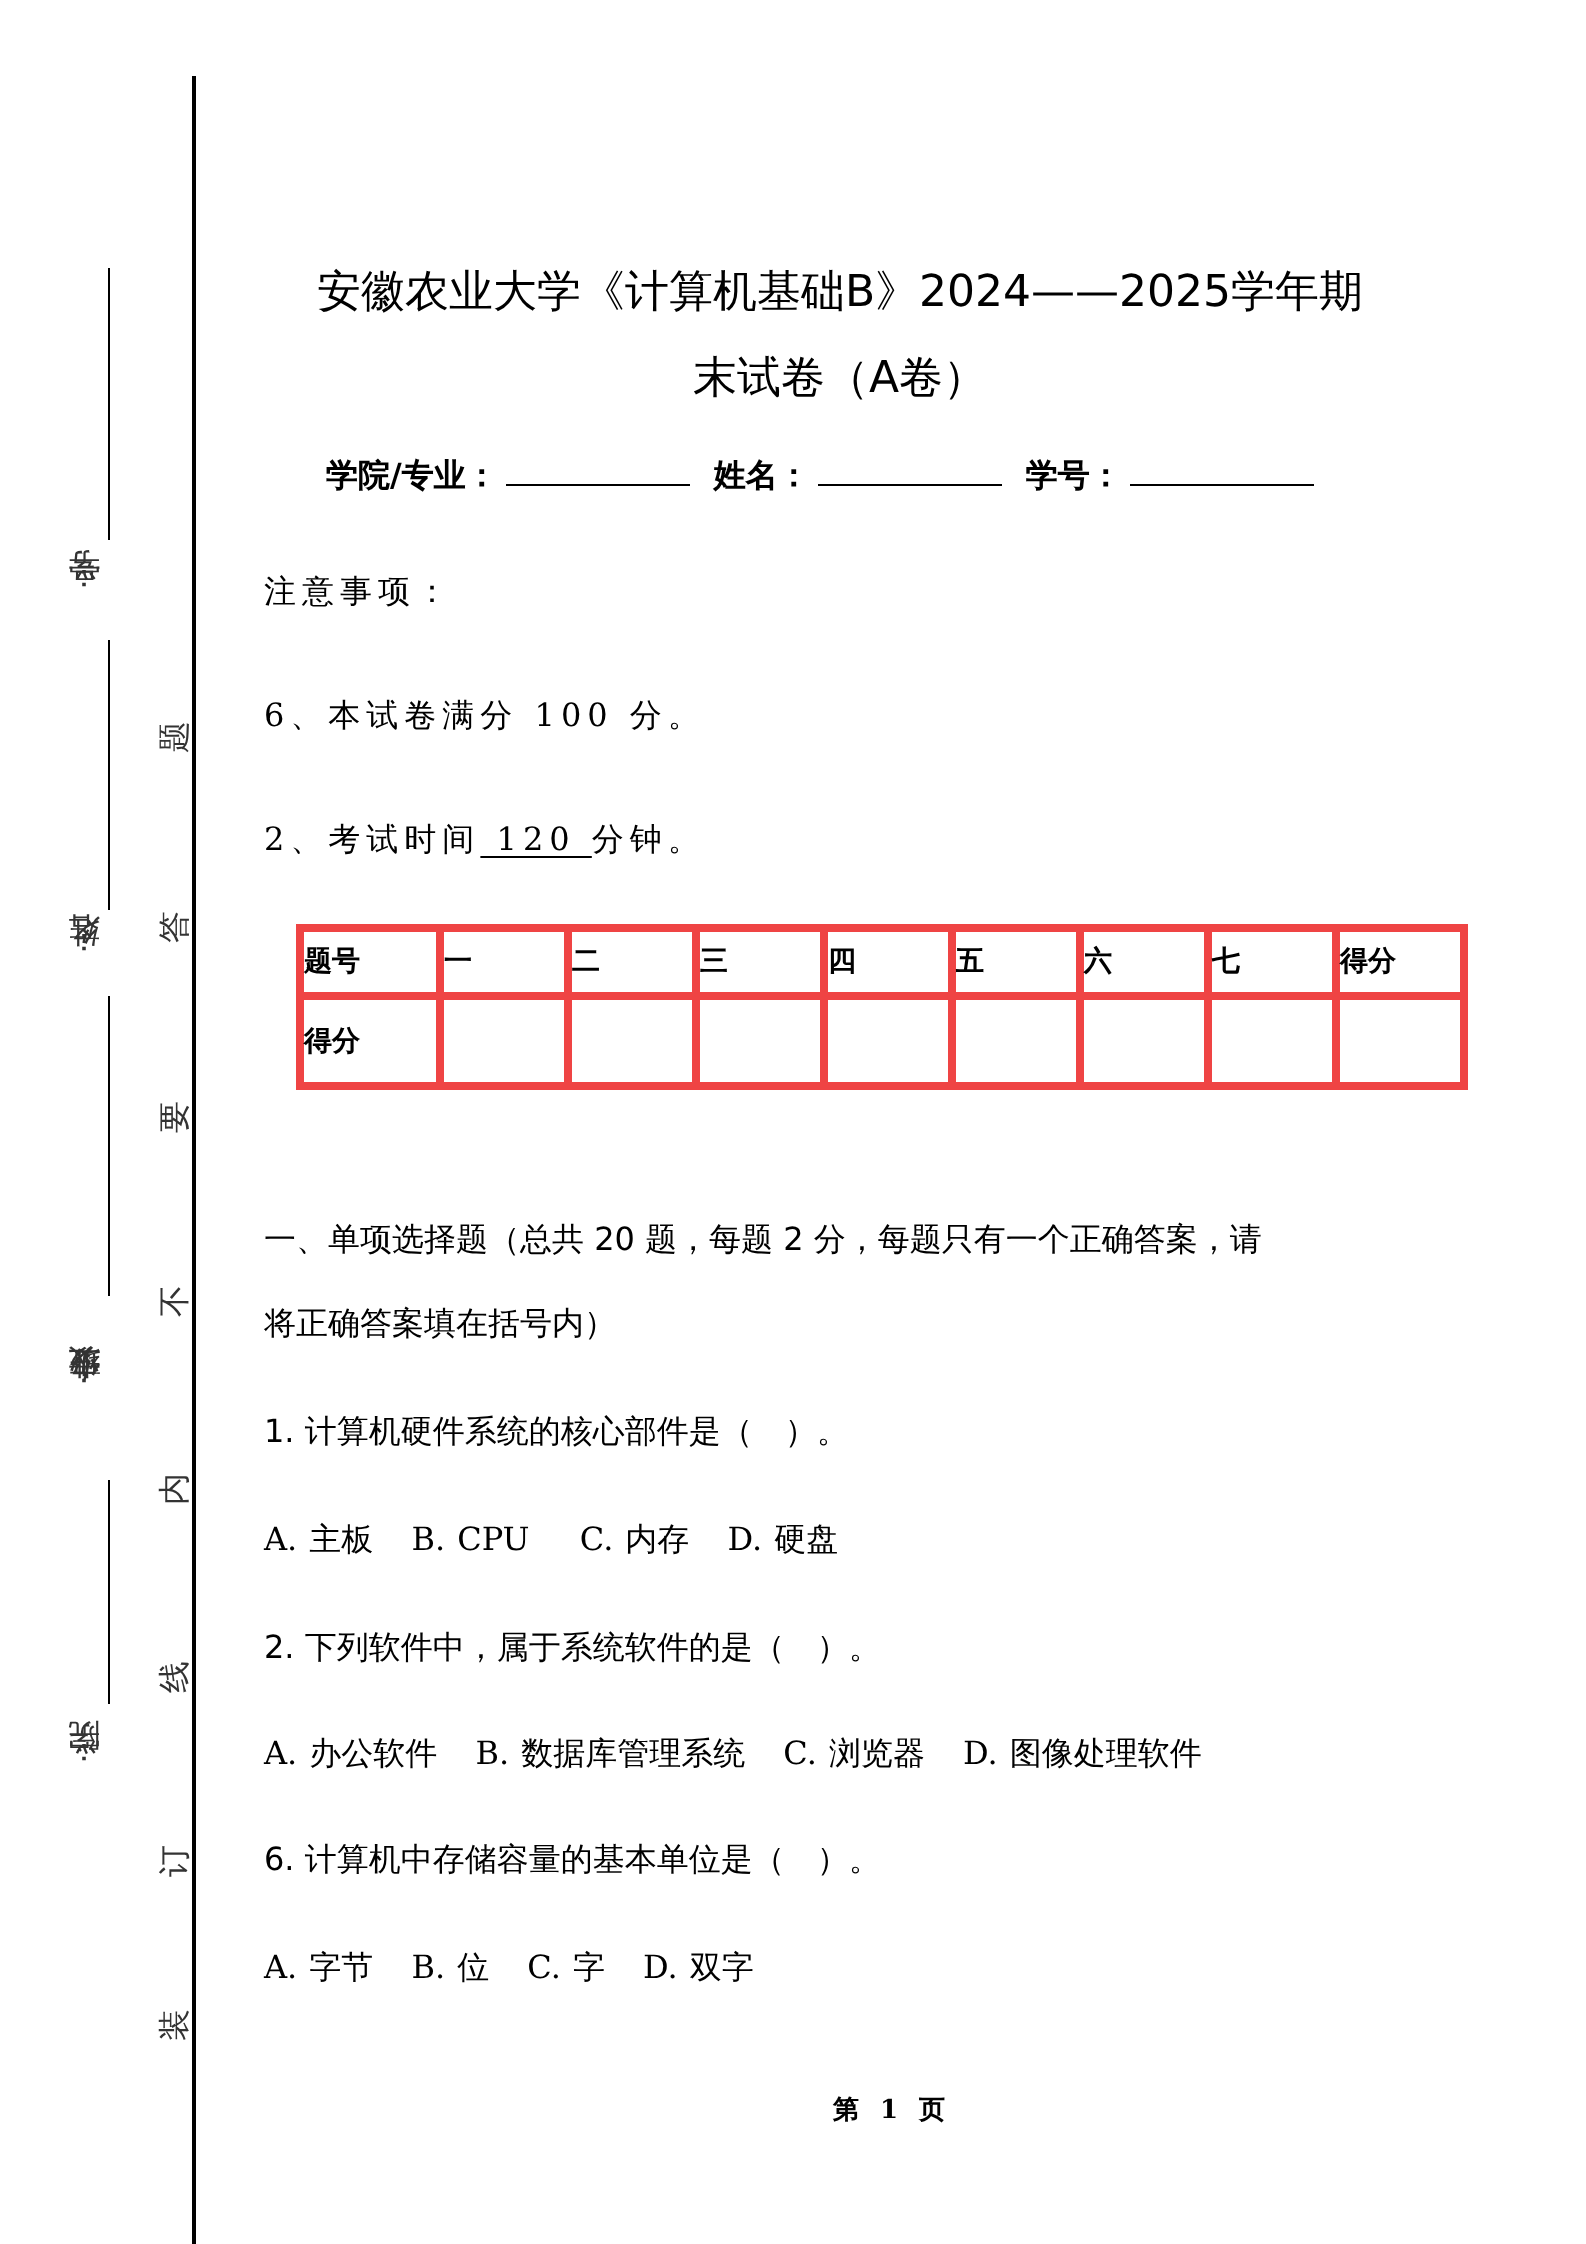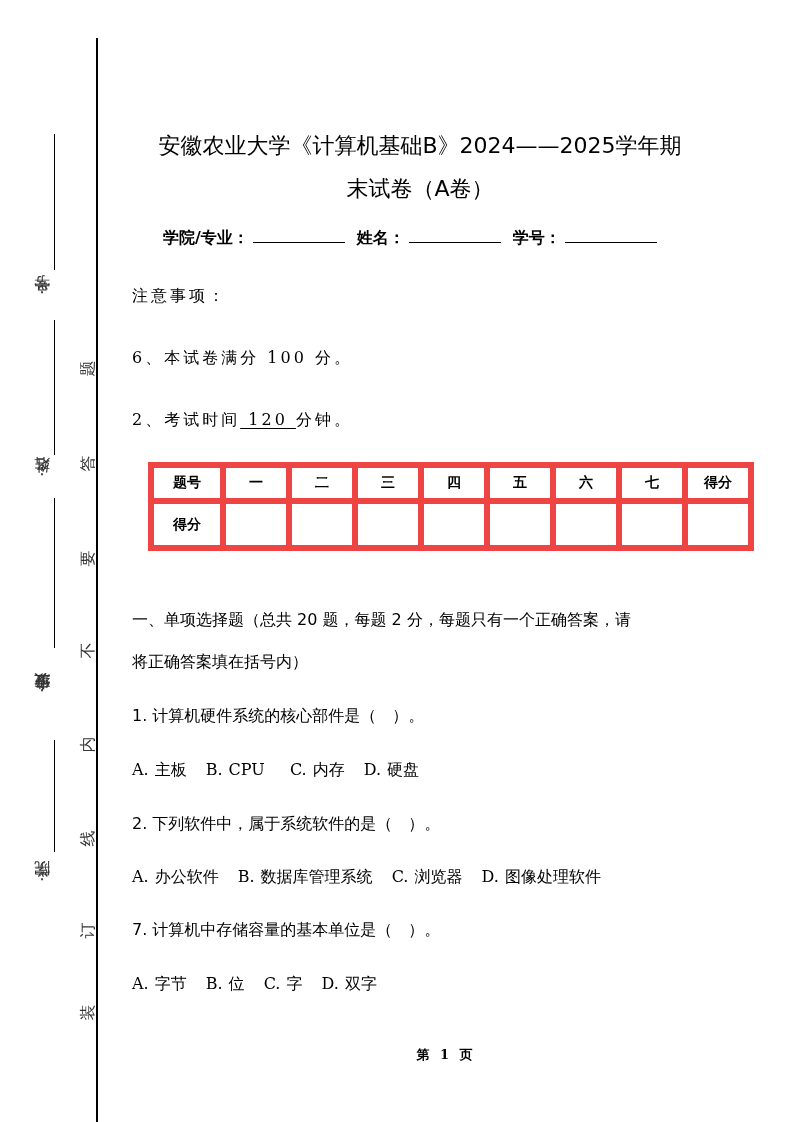--- a/index.html
+++ b/index.html
@@ -23,21 +23,21 @@
               font-weight: bold; font-size: 16px; display: flex; align-items: baseline; white-space: nowrap; }
   .info-row .field { display: inline-flex; align-items: flex-start; margin-right: 12px; }
   .info-row .blank { display: inline-block; width: 92px; border-bottom: 1.5px solid #000; height: 14px; margin-left: 4px; }
 
   .text { position: absolute; left: 132px; font-size: 16px; white-space: nowrap; }
   .spaced { letter-spacing: 3px; }
   .ul { text-decoration: underline; text-underline-offset: 3px; }
 
   table.score { position: absolute; left: 148px; top: 462px; border-collapse: collapse;
                 font-family: "DejaVu Sans", "Liberation Sans", sans-serif; font-size: 14px; }
-  table.score td { border: 6px solid #ef4444; text-align: center; padding: 0; width: 60px; }
+  table.score td { border: 4px solid #ef4444; padding: 0; width: 60px; }
   table.score td.first { width: 66px; font-weight: bold; }
   table.score tr.r0 td { height: 30px; }
   table.score tr.r1 td { height: 41px; }
   table.score tr.r2 td { height: 49px; }
   table.score td.head { font-weight: bold; }
 
   .q { font-family: "DejaVu Sans", "Liberation Sans", sans-serif; font-size: 16px; }
   .opt { margin-right: 14px; }
   .opt .l { font-family: "DejaVu Serif", "Liberation Serif", serif; margin-right: 6px; }
 
@@ -131,21 +131,21 @@
 </div>
 
 <div class="text q" style="top:814px;">2. 下列软件中，属于系统软件的是（　）。</div>
 <div class="text q" style="top:867px;">
   <span class="opt"><span class="l">A.</span><span>办公软件</span></span>
   <span class="opt"><span class="l">B.</span><span>数据库管理系统</span></span>
   <span class="opt"><span class="l">C.</span><span>浏览器</span></span>
   <span class="opt"><span class="l">D.</span><span>图像处理软件</span></span>
 </div>
 
-<div class="text q" style="top:920px;">7. 计算机中存储容量的基本单位是（　）。</div>
+<div class="text q" style="top:920px;">6. 计算机中存储容量的基本单位是（　）。</div>
 <div class="text q" style="top:974px;">
   <span class="opt"><span class="l">A.</span><span>字节</span></span>
   <span class="opt"><span class="l">B.</span><span>位</span></span>
   <span class="opt"><span class="l">C.</span><span>字</span></span>
   <span class="opt"><span class="l">D.</span><span>双字</span></span>
 </div>
 
 <div class="footer">
   <span>第</span>
   <span>1</span>

